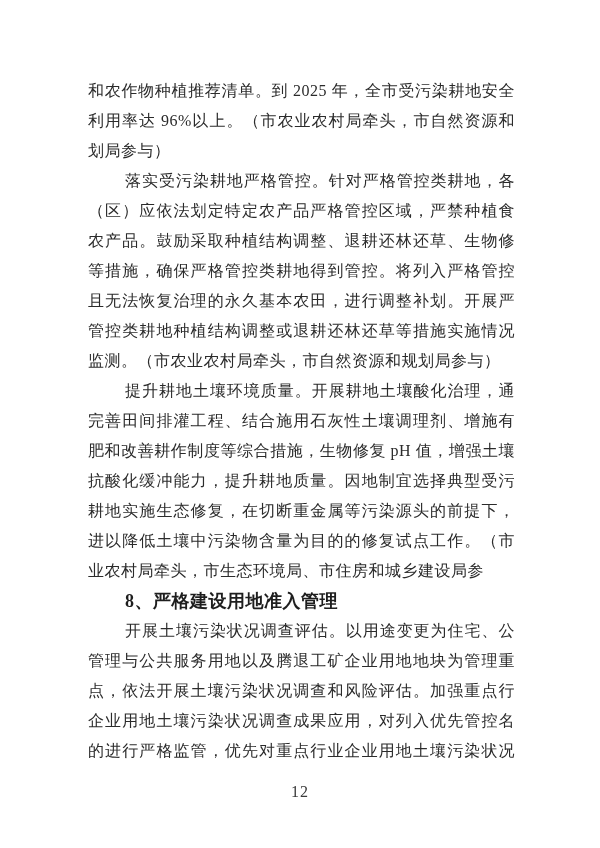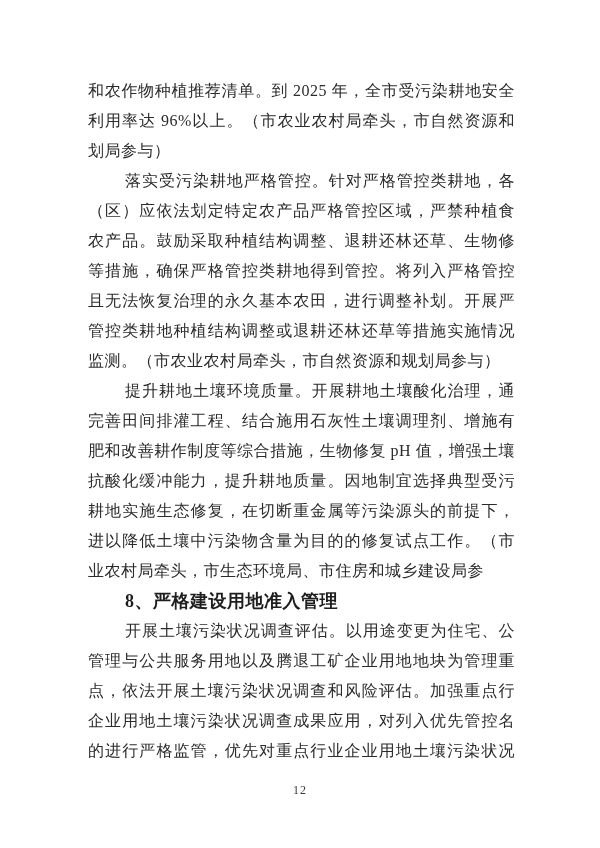--- a/index.html
+++ b/index.html
@@ -45,21 +45,21 @@
     font-weight: bold;
     font-size: 18px;
     color: #1e1e1e;
   }
   .page-number {
     position: absolute;
     top: 783px;
     left: 0;
     width: 100%;
     text-align: center;
-    font-size: 12px;
+    font-size: 16px;
     color: #3a3a3a;
     letter-spacing: 1px;
   }
 </style>
 </head>
 <body>
 
 <div class="page">
   <div class="text-block">
     <div class="line just">和农作物种植推荐清单。到 2025 年，全市受污染耕地安全</div>

